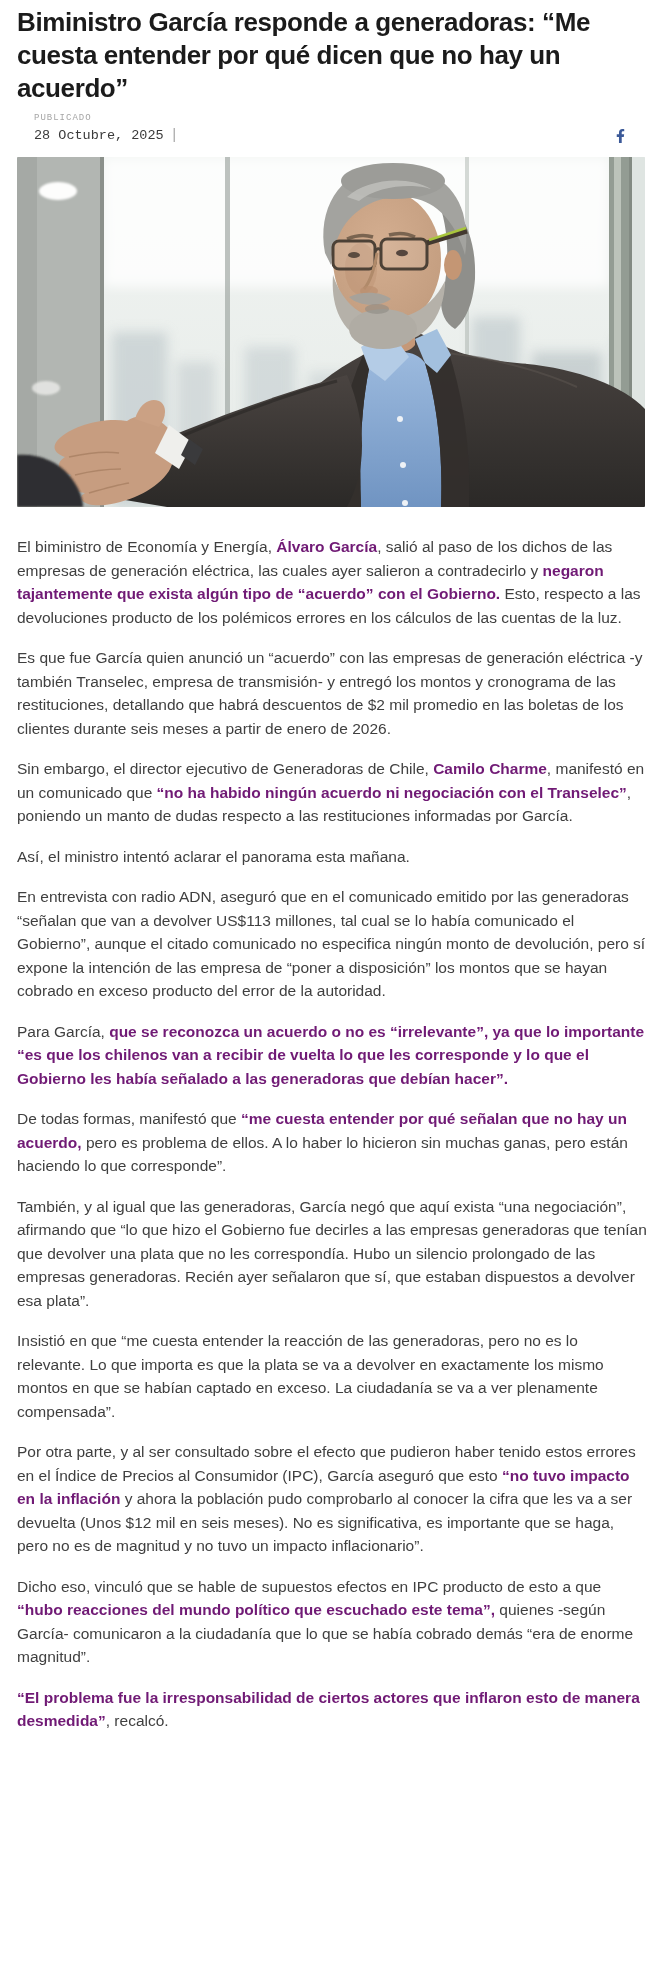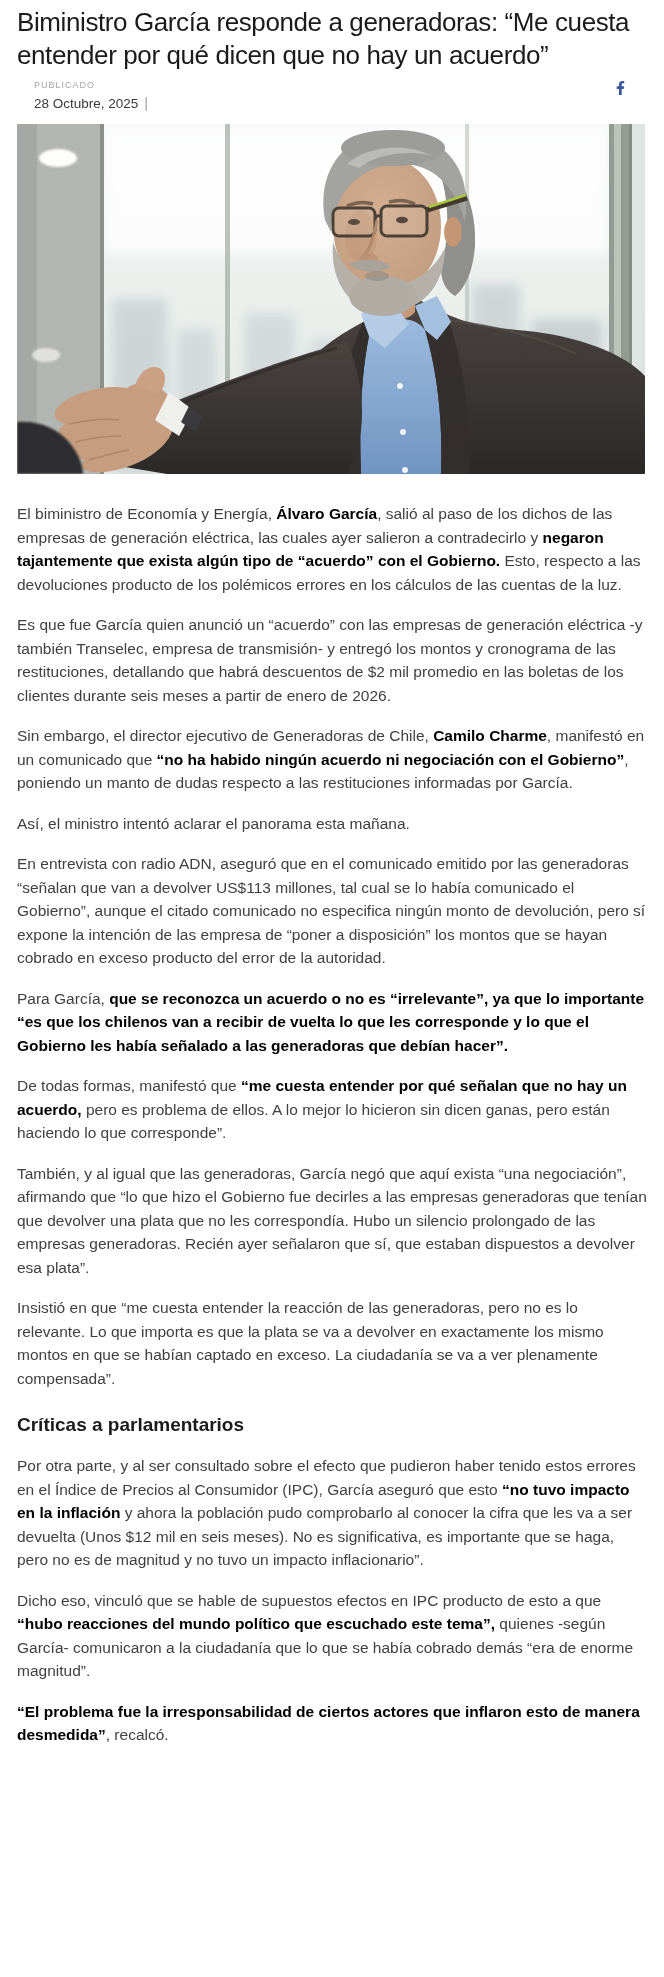--- a/index.html
+++ b/index.html
@@ -5,46 +5,46 @@
   html,body{margin:0;padding:0;background:#ffffff;}
   body{
     width:664px;min-height:1977px;
     font-family:"Liberation Sans","DejaVu Sans",sans-serif;
     color:#3f3f3f;
     -webkit-font-smoothing:antialiased;
   }
   .container{padding:0 17px;box-sizing:border-box;width:664px;}
   h1.headline{
     margin:6px 0 8px 0;
-    font-size:26px;line-height:33px;font-weight:400;
+    font-size:26px;line-height:33px;font-weight:700;
     letter-spacing:-0.4px;color:#1b1b1b;
   }
   .meta-row{
-    display:flex;justify-content:space-between;align-items:flex-start;
-    padding-left:17px;padding-right:12px;margin:0 0 13px 0;
+    display:flex;justify-content:space-between;align-items:flex-end;
+    padding-left:17px;padding-right:12px;margin:0 0 13px 0;font-family:Liberation Mono, monospace;
   }
   .pub-label{
     font-size:9px;letter-spacing:1px;color:#a6a6a6;
     margin-bottom:4px;font-weight:400;
   }
   .date-line{font-size:13.5px;color:#3a3a3a;}
   .date-sep{color:#a8a8a8;margin-left:6px;font-size:15px;font-weight:300;}
   .fb-btn{
     width:14px;height:16px;display:flex;align-items:center;justify-content:center;
     cursor:pointer;background:none;border:none;padding:0;margin-right:8px;
   }
   .fb-btn svg{width:9px;height:14px;}
   .fb-btn path{fill:#3b5998;}
   figure.photo{
     margin:0;width:628px;height:350px;overflow:hidden;
     background:#e8ecea;border-radius:1px;
   }
   article.body-text{margin-top:28px;font-size:15.5px;line-height:23.5px;}
   article.body-text p{margin:0 0 17px 0;}
-  article.body-text strong{font-weight:700;color:#000000;}
+  article.body-text strong{font-weight:700;color:#701a75;}
   article.body-text h2{
     font-size:19px;line-height:24px;font-weight:700;color:#1b1b1b;
     margin:23px 0 17px 0;
   }
 </style>
 </head>
 <body>
 
 <div class="container">
 
@@ -179,26 +179,25 @@
         </g>
       </g>
 
       <path d="M0 298 C20 296 40 304 52 318 C62 330 66 342 66 350 L0 350 Z" fill="#2e2e30" filter="url(#blur1)"></path>
     </svg>
   </figure>
 
   <article class="body-text">
       <p><span>El biministro de Economía y Energía, </span><strong>Álvaro García</strong><span>, salió al paso de los dichos de las empresas de generación eléctrica, las cuales ayer salieron a contradecirlo y </span><strong>negaron tajantemente que exista algún tipo de “acuerdo” con el Gobierno.</strong><span> Esto, respecto a las devoluciones producto de los polémicos errores en los cálculos de las cuentas de la luz.</span></p>
       <p><span>Es que fue García quien anunció un “acuerdo” con las empresas de generación eléctrica -y también Transelec, empresa de transmisión- y entregó los montos y cronograma de las restituciones, detallando que habrá descuentos de $2 mil promedio en las boletas de los clientes durante seis meses a partir de enero de 2026.</span></p>
-      <p><span>Sin embargo, el director ejecutivo de Generadoras de Chile, </span><strong>Camilo Charme</strong><span>, manifestó en un comunicado que </span><strong>“no ha habido ningún acuerdo ni negociación con el Gobierno”</strong><span>, poniendo un manto de dudas respecto a las restituciones informadas por García.</span></p>
+      <p><span>Sin embargo, el director ejecutivo de Generadoras de Chile, </span><strong>Camilo Charme</strong><span>, manifestó en un comunicado que </span><strong>“no ha habido ningún acuerdo ni negociación con el Transelec”</strong><span>, poniendo un manto de dudas respecto a las restituciones informadas por García.</span></p>
       <p><span>Así, el ministro intentó aclarar el panorama esta mañana.</span></p>
       <p><span>En entrevista con radio ADN, aseguró que en el comunicado emitido por las generadoras “señalan que van a devolver US$113 millones, tal cual se lo había comunicado el Gobierno”, aunque el citado comunicado no especifica ningún monto de devolución, pero sí expone la intención de las empresa de “poner a disposición” los montos que se hayan cobrado en exceso producto del error de la autoridad.</span></p>
       <p><span>Para García, </span><strong>que se reconozca un acuerdo o no es “irrelevante”, ya que lo importante “es que los chilenos van a recibir de vuelta lo que les corresponde y lo que el Gobierno les había señalado a las generadoras que debían hacer”.</strong></p>
-      <p><span>De todas formas, manifestó que </span><strong>“me cuesta entender por qué señalan que no hay un acuerdo,</strong><span> pero es problema de ellos. A lo mejor lo hicieron sin dicen ganas, pero están haciendo lo que corresponde”.</span></p>
+      <p><span>De todas formas, manifestó que </span><strong>“me cuesta entender por qué señalan que no hay un acuerdo,</strong><span> pero es problema de ellos. A lo haber lo hicieron sin muchas ganas, pero están haciendo lo que corresponde”.</span></p>
       <p><span>También, y al igual que las generadoras, García negó que aquí exista “una negociación”, afirmando que “lo que hizo el Gobierno fue decirles a las empresas generadoras que tenían que devolver una plata que no les correspondía. Hubo un silencio prolongado de las empresas generadoras. Recién ayer señalaron que sí, que estaban dispuestos a devolver esa plata”.</span></p>
       <p><span>Insistió en que “me cuesta entender la reacción de las generadoras, pero no es lo relevante. Lo que importa es que la plata se va a devolver en exactamente los mismo montos en que se habían captado en exceso. La ciudadanía se va a ver plenamente compensada”.</span></p>
-      <h2>Críticas a parlamentarios</h2>
       <p><span>Por otra parte, y al ser consultado sobre el efecto que pudieron haber tenido estos errores en el Índice de Precios al Consumidor (IPC), García aseguró que esto </span><strong>“no tuvo impacto en la inflación</strong><span> y ahora la población pudo comprobarlo al conocer la cifra que les va a ser devuelta (Unos $12 mil en seis meses). No es significativa, es importante que se haga, pero no es de magnitud y no tuvo un impacto inflacionario”.</span></p>
       <p><span>Dicho eso, vinculó que se hable de supuestos efectos en IPC producto de esto a que </span><strong>“hubo reacciones del mundo político que escuchado este tema”,</strong><span> quienes -según García- comunicaron a la ciudadanía que lo que se había cobrado demás “era de enorme magnitud”.</span></p>
       <p><strong>“El problema fue la irresponsabilidad de ciertos actores que inflaron esto de manera desmedida”</strong><span>, recalcó.</span></p>
     </article>
 
 </div>
 
 </body></html>

